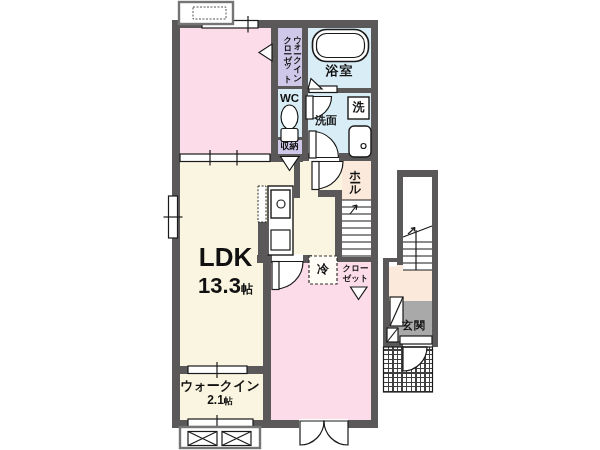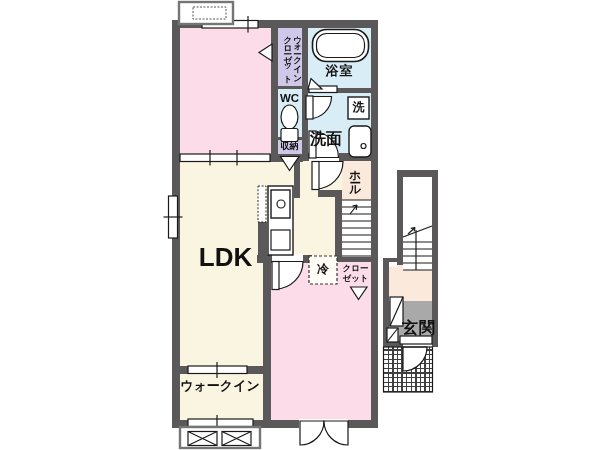--- a/index.html
+++ b/index.html
@@ -181,51 +181,53 @@
   </div>
 
   <div class="lbl ctr" style="left:277px;top:92px;width:25px;font-size:11.5px;">
     <span>WC</span>
   </div>
 
   <div class="lbl ctr" style="left:308px;top:64px;width:63px;font-size:13px;letter-spacing:1px;">
     <span>浴室</span>
   </div>
 
-  <div class="lbl ctr" style="left:304px;top:130px;width:44px;font-size:16px;">
+  <div class="lbl ctr" style="left:304px;top:114px;width:44px;font-size:11px;">
     <span>洗面</span>
   </div>
 
   <div class="lbl ctr" style="left:348px;top:101px;width:21px;font-size:12px;">
     <span>洗</span>
   </div>
 
   <div class="lbl ctr" style="left:277px;top:141px;width:25px;font-size:9px;">
     <span>収納</span>
   </div>
 
   <div class="lbl vtext" style="left:348px;top:162px;height:40px;font-size:11.5px;letter-spacing:1px;">
     <span>ホール</span>
   </div>
 
   <div class="lbl ctr" style="left:167px;top:243px;width:117px;">
     <div style="font-size:26px;"><span>LDK</span></div>
+    <div style="font-size:22px;"><span>13.3</span><span class="unit">帖</span></div>
   </div>
 
   <div class="lbl ctr" style="left:309px;top:263px;width:28px;font-size:12px;">
     <span>冷</span>
   </div>
 
   <div class="lbl ctr" style="left:341px;top:262.5px;width:29px;font-size:8.5px;line-height:1.25;">
     <div>クロー</div>
     <div>ゼット</div>
   </div>
 
 
   <div class="lbl ctr" style="left:177px;top:379px;width:86px;">
     <div style="font-size:13px;"><span>ウォークイン</span></div>
-  </div>
-
-  <div class="lbl" style="left:402px;top:319px;font-size:16px;letter-spacing:1px;">
+    <div style="font-size:12px;"><span>2.1</span><span style="font-size:9px;">帖</span></div>
+  </div>
+
+  <div class="lbl" style="left:402px;top:319px;font-size:11px;letter-spacing:1px;">
     <span>玄関</span>
   </div>
 
 </div>
 
 </body></html>

